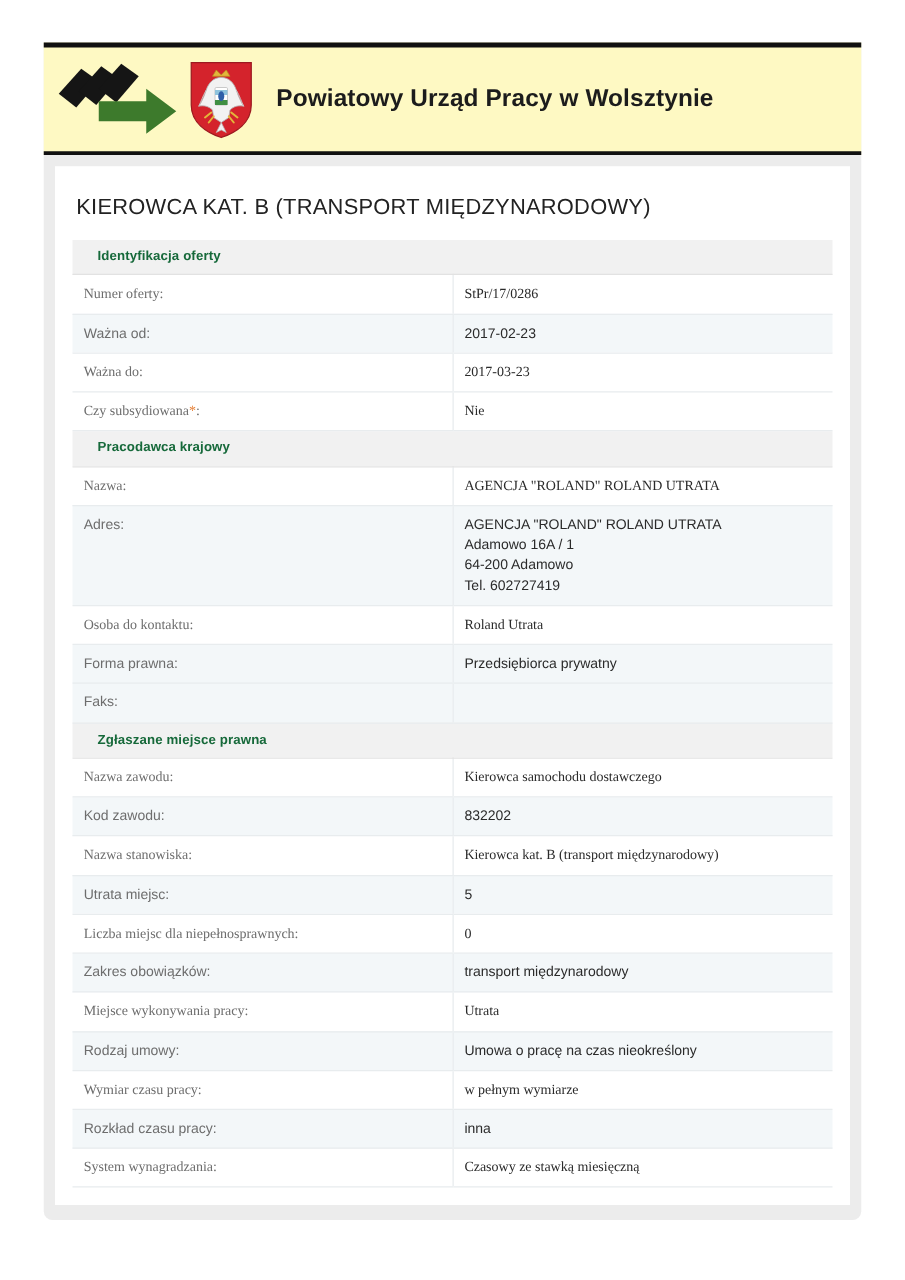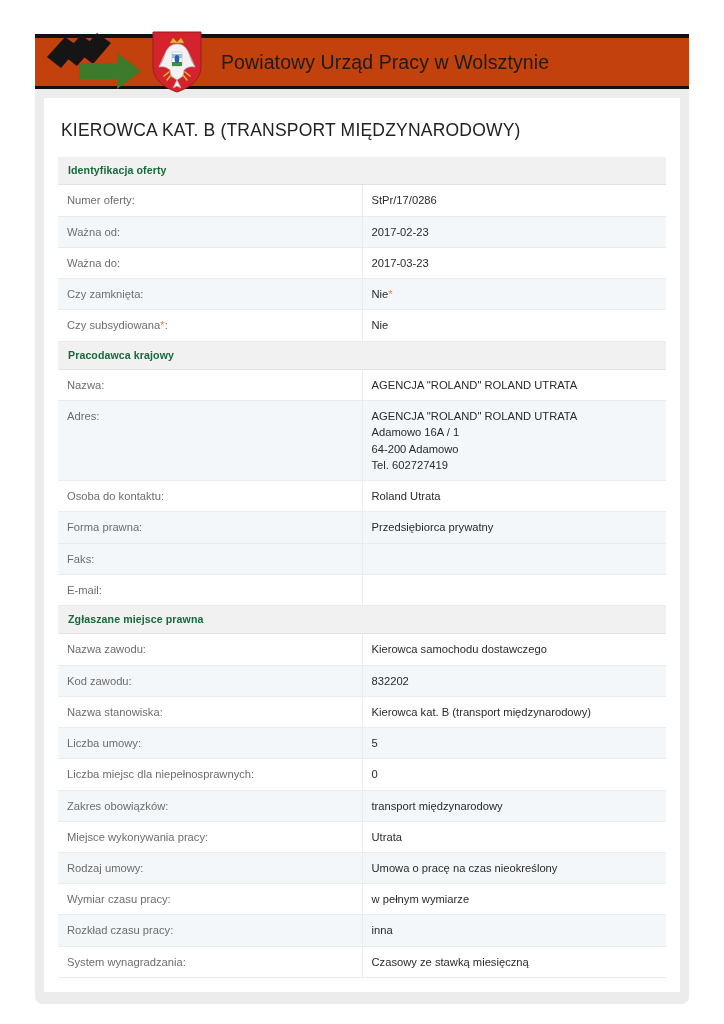--- a/index.html
+++ b/index.html
@@ -25,28 +25,29 @@
     left: 35px;
     top: 34px;
     width: 654px;
     background: #ececec;
     border-radius: 0 0 7px 7px;
     padding-bottom: 12px;
   }
 
   
   .header {
-    background: #c2410c;
+    background: #fef9c3;
     border-top: 4px solid #111111;
     border-bottom: 3px solid #111111;
-    height: 55px;
+    height: 90px;
     display: flex;
     align-items: center;
     padding-left: 10px;
     box-sizing: border-box;
+    font-weight: bold;
   }
   .logo-mark {
     position: relative;
     width: 104px;
     height: 62px;
     flex: 0 0 auto;
   }
   .logo-mark svg { display: block; }
   .crest {
     flex: 0 0 auto;
@@ -93,28 +94,28 @@
   }
   td.lbl {
     width: 312px;
     color: #6d6d6d;
   }
   td.val {
     color: #2a2a2a;
     border-left: 1px solid #e8ecee;
   }
   tr.alt td { background: #f3f7f9; }
-  tr.plain td { background: #ffffff; }
+  tr.plain td { background: #ffffff; font-family: Liberation Serif, serif; }
 
   tr.section td {
     background: #f1f1f1;
     color: #16693a;
     font-weight: bold;
     font-size: 10.6px;
-    padding: 6px 9px 6px 10px;
+    padding: 6px 9px 6px 20px;
     border-bottom: 1px solid #e2e2e2;
     border-left: none;
     letter-spacing: 0.1px;
   }
   .star { color: #e8833a; }
   .addr-line { display: block; }
 </style>
 </head>
 <body>
 
@@ -170,24 +171,20 @@
               <td class="val">StPr/17/0286</td>
             </tr>
             <tr class="alt">
               <td class="lbl">Ważna od:</td>
               <td class="val">2017-02-23</td>
             </tr>
             <tr class="plain">
               <td class="lbl">Ważna do:</td>
               <td class="val">2017-03-23</td>
             </tr>
-            <tr class="alt">
-              <td class="lbl">Czy zamknięta:</td>
-              <td class="val">Nie<span class="star">*</span></td>
-            </tr>
             <tr class="plain">
               <td class="lbl">Czy subsydiowana<span class="star">*</span>:</td>
               <td class="val">Nie</td>
             </tr>
             <tr class="section">
               <td colspan="2">Pracodawca krajowy</td>
             </tr>
             <tr class="plain">
               <td class="lbl">Nazwa:</td>
               <td class="val">AGENCJA "ROLAND" ROLAND UTRATA</td>
@@ -206,41 +203,37 @@
               <td class="val">Roland Utrata</td>
             </tr>
             <tr class="alt">
               <td class="lbl">Forma prawna:</td>
               <td class="val">Przedsiębiorca prywatny</td>
             </tr>
             <tr class="alt">
               <td class="lbl">Faks:</td>
               <td class="val"></td>
             </tr>
-            <tr class="plain">
-              <td class="lbl">E-mail:</td>
-              <td class="val"></td>
-            </tr>
             <tr class="section">
               <td colspan="2">Zgłaszane miejsce prawna</td>
             </tr>
             <tr class="plain">
               <td class="lbl">Nazwa zawodu:</td>
               <td class="val">Kierowca samochodu dostawczego</td>
             </tr>
             <tr class="alt">
               <td class="lbl">Kod zawodu:</td>
               <td class="val">832202</td>
             </tr>
             <tr class="plain">
               <td class="lbl">Nazwa stanowiska:</td>
               <td class="val">Kierowca kat. B (transport międzynarodowy)</td>
             </tr>
             <tr class="alt">
-              <td class="lbl">Liczba umowy:</td>
+              <td class="lbl">Utrata miejsc:</td>
               <td class="val">5</td>
             </tr>
             <tr class="plain">
               <td class="lbl">Liczba miejsc dla niepełnosprawnych:</td>
               <td class="val">0</td>
             </tr>
             <tr class="alt">
               <td class="lbl">Zakres obowiązków:</td>
               <td class="val">transport międzynarodowy</td>
             </tr>

